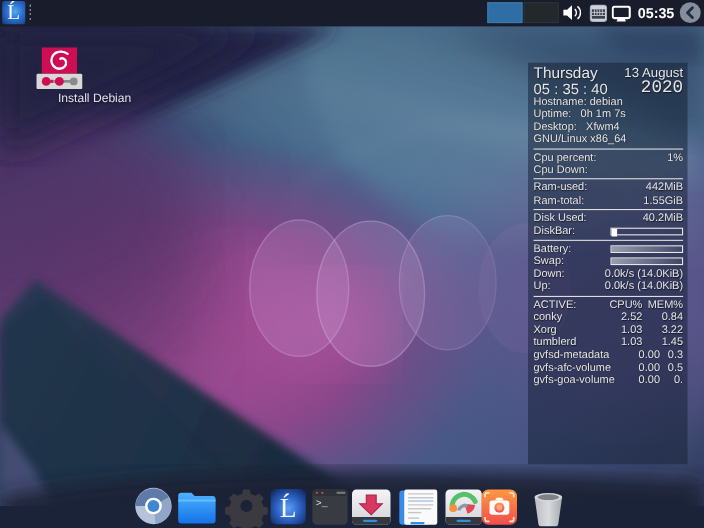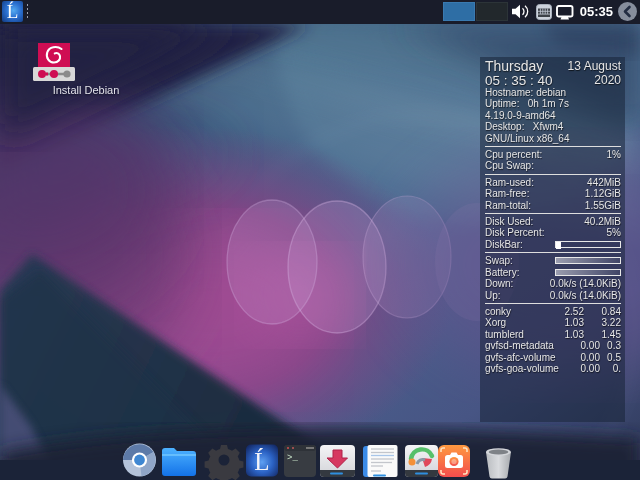--- a/index.html
+++ b/index.html
@@ -155,45 +155,43 @@
     <line x1="7" y1="31" x2="35" y2="31" stroke="#8a8a8a" stroke-width="2.5"></line>
     <circle cx="9" cy="31" r="4" fill="#cf0d53"></circle>
     <circle cx="21" cy="31" r="4" fill="#cf0d53"></circle>
     <circle cx="34" cy="31" r="3.6" fill="#8a8a8a"></circle>
     <line x1="9" y1="31" x2="21" y2="31" stroke="#cf0d53" stroke-width="3" stroke-dasharray="2 2"></line>
   </svg>
   <div id="dlabel">Install Debian</div>
 
   <div id="conky">
     <div class="row big" style="line-height:15px;">Thursday<span class="r" style="font-size:12px;">13 August</span></div>
-    <div class="row" style="font-size:13.5px;line-height:13px;">05 : 35 : 40<span class="r" style="font-size:12px;">2020</span></div>
+    <div class="row" style="font-size:13.5px;line-height:13px;">05 : 35 : 40<span class="r" style="font-size:16px;font-family:Liberation Mono, monospace;">2020</span></div>
     <div class="row">Hostname: debian</div>
     <div class="row">Uptime:&nbsp;&nbsp;&nbsp;0h 1m 7s</div>
-    <div class="row">4.19.0-9-amd64</div>
     <div class="row">Desktop:&nbsp;&nbsp;&nbsp;Xfwm4</div>
     <div class="row">GNU/Linux x86_64</div>
     <hr>
     <div class="row">Cpu percent:<span class="r">1%</span></div>
-    <div class="row">Cpu Swap:</div>
+    <div class="row">Cpu Down:</div>
     <hr>
     <div class="row">Ram-used:<span class="r">442MiB</span></div>
-    <div class="row">Ram-free:<span class="r">1.12GiB</span></div>
     <div class="row">Ram-total:<span class="r">1.55GiB</span></div>
     <hr>
     <div class="row">Disk Used:<span class="r">40.2MiB</span></div>
-    <div class="row">Disk Percent:<span class="r">5%</span></div>
     <div class="row">DiskBar:<span class="bar">
           <span style="position:absolute;left:0;top:0;width:5px;height:7px;background:#fff;"></span>
         </span></div>
     <hr>
+    <div class="row">Battery:<span class="bar" style="background:linear-gradient(to right,rgba(255,255,255,0.5),rgba(255,255,255,0.06));"></span></div>
     <div class="row">Swap:<span class="bar" style="background:linear-gradient(to right,rgba(255,255,255,0.5),rgba(255,255,255,0.06));"></span></div>
-    <div class="row">Battery:<span class="bar" style="background:linear-gradient(to right,rgba(255,255,255,0.5),rgba(255,255,255,0.06));"></span></div>
     <div class="row">Down:<span class="r">0.0k/s (14.0KiB)</span></div>
     <div class="row">Up:<span class="r">0.0k/s (14.0KiB)</span></div>
     <hr>
+    <div class="row">ACTIVE:<span class="c2">CPU%</span><span class="r">MEM%</span></div>
     <div class="row">conky<span class="c2">2.52</span><span class="r">0.84</span></div>
     <div class="row">Xorg<span class="c2">1.03</span><span class="r">3.22</span></div>
     <div class="row">tumblerd<span class="c2">1.03</span><span class="r">1.45</span></div>
     <div class="row">gvfsd-metadata<span style="position:absolute;right:21px;">0.00</span><span class="r">0.3</span></div>
     <div class="row">gvfs-afc-volume<span style="position:absolute;right:21px;">0.00</span><span class="r">0.5</span></div>
     <div class="row">gvfs-goa-volume<span style="position:absolute;right:21px;">0.00</span><span class="r">0.</span></div>
   </div>
 
   <svg id="dock" style="position:absolute;left:0;top:432px;" width="640" height="48" viewBox="0 0 640 48">
     <defs>

